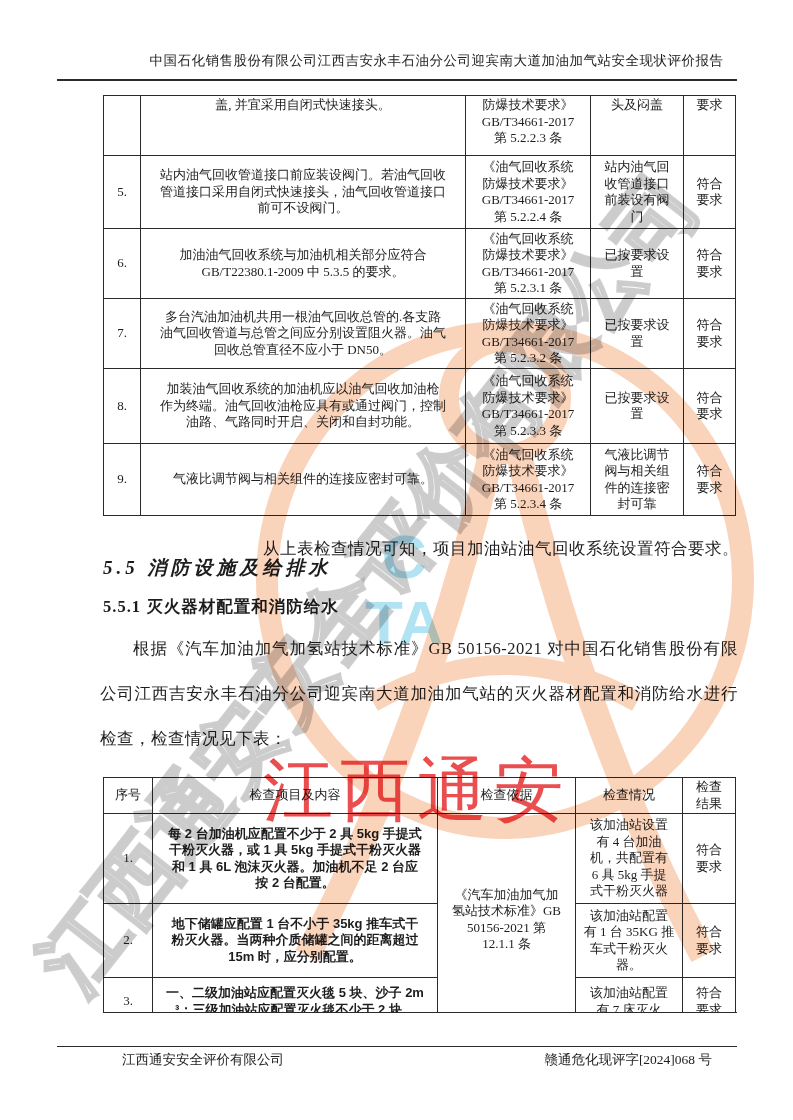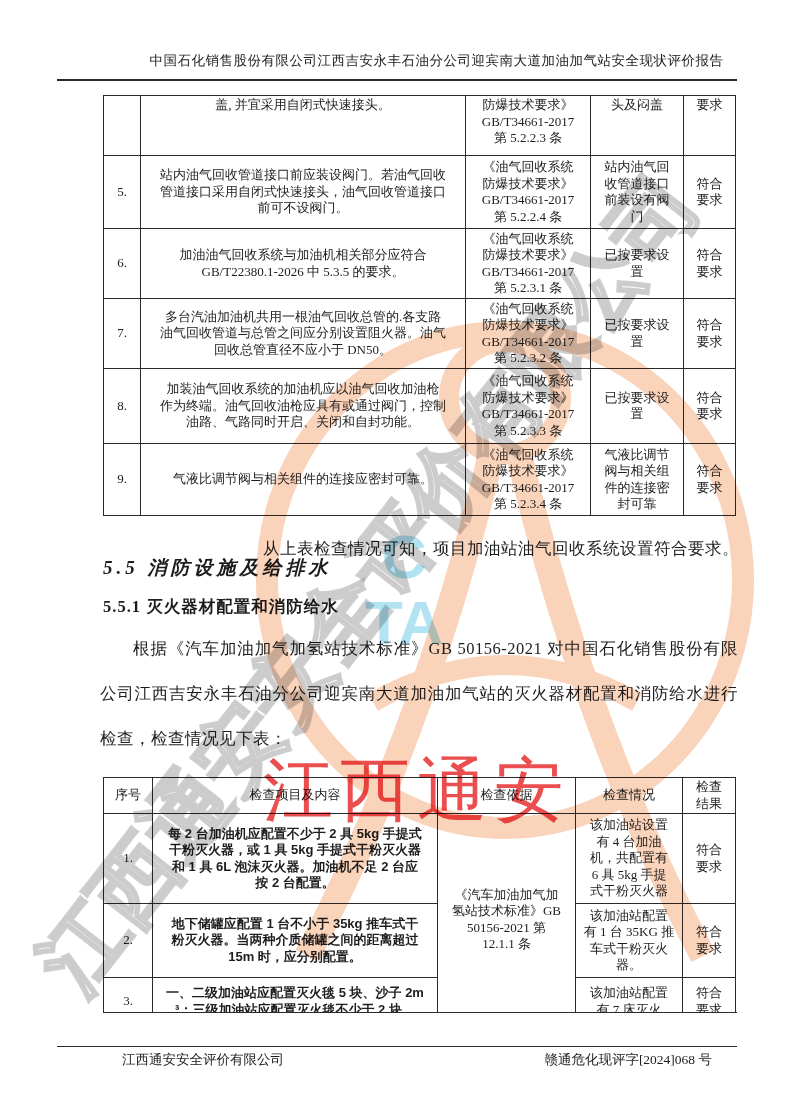--- a/index.html
+++ b/index.html
@@ -120,21 +120,21 @@
         <td class="pre">站内油气回
 收管道接口
 前装设有阀
 门</td>
         <td class="pre">符合
 要求</td>
       </tr>
       <tr>
         <td>6.</td>
         <td class="pre">加油油气回收系统与加油机相关部分应符合
-GB/T22380.1-2026 中 5.3.5 的要求。</td>
+GB/T22380.1-2009 中 5.3.5 的要求。</td>
         <td class="pre">《油气回收系统
 防爆技术要求》
 GB/T34661-2017
 第 5.2.3.1 条</td>
         <td class="pre">已按要求设
 置</td>
         <td class="pre">符合
 要求</td>
       </tr>
       <tr>

